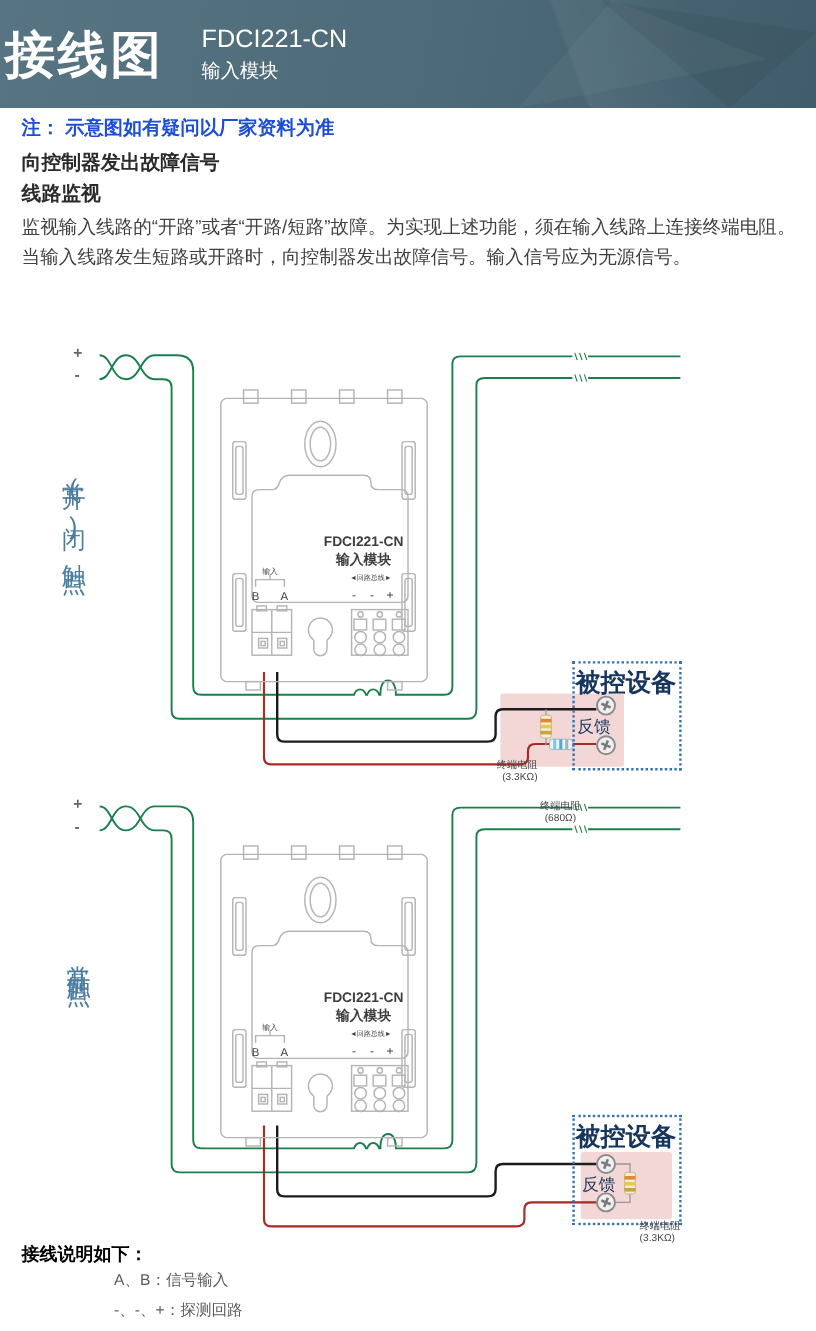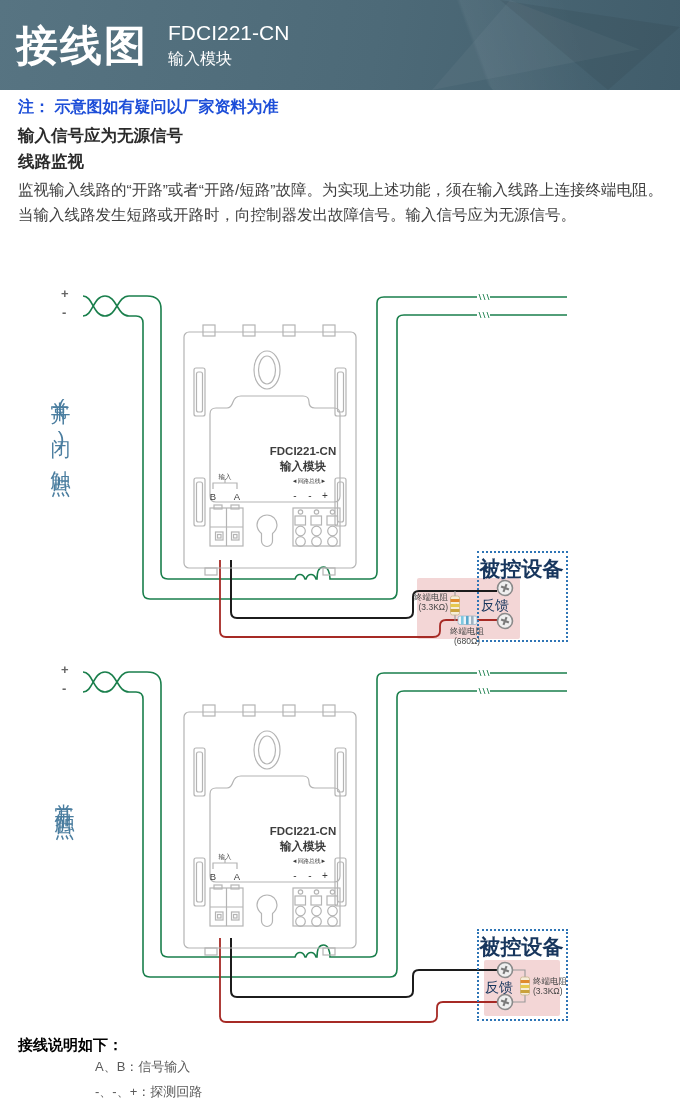--- a/index.html
+++ b/index.html
@@ -9,39 +9,39 @@
   
   .banner{position:absolute;left:0;top:0;width:680px;height:90px;
           background:linear-gradient(100deg,#577482 0%,#4d6a78 55%,#415d6b 100%);overflow:hidden;}
   .banner .poly1{position:absolute;right:0;top:0;width:340px;height:90px;
           background:linear-gradient(70deg,rgba(255,255,255,0) 40%,rgba(255,255,255,.05) 41%,rgba(255,255,255,0) 70%);
           clip-path:polygon(20% 0,100% 0,100% 100%,45% 100%);}
   .banner .poly2{position:absolute;right:40px;top:0;width:260px;height:90px;
           background:rgba(255,255,255,.04);clip-path:polygon(50% 0,100% 55%,20% 100%);}
   .banner .poly3{position:absolute;right:0;top:0;width:180px;height:90px;
           background:rgba(0,0,0,.06);clip-path:polygon(0 0,100% 30%,60% 100%);}
-  .banner-title{position:absolute;left:16px;top:18px;font-size:42px;font-weight:bold;color:#fff;letter-spacing:2px;}
+  .banner-title{position:absolute;left:4px;top:18px;font-size:42px;font-weight:bold;color:#fff;letter-spacing:2px;}
   .banner-model{position:absolute;left:168px;top:21px;font-size:21px;color:#fff;}
   .banner-sub{position:absolute;left:168px;top:49px;font-size:16px;color:#fff;}
 
   
   .intro{position:absolute;left:18px;top:97px;width:650px;}
   .note{font-size:16px;font-weight:600;color:#1d4ed8;margin:0 0 7px 0;}
   .sec-h{font-size:16.5px;font-weight:bold;color:#2b2b2b;margin:4px 0 4px 0;}
   .sec-p{font-size:15.5px;color:#3f3f3f;line-height:25px;margin:0 0 2px 0;}
 
   
   .vlabel{position:absolute;writing-mode:vertical-lr;text-orientation:upright;
           font-size:20px;color:#4a7d9f;letter-spacing:5px;line-height:26px;}
   .pm{position:absolute;font-size:13px;color:#666;font-weight:bold;}
   .pinkbox{position:absolute;background:#f3d6d6;border-radius:2px;}
   .dotbox{position:absolute;border:2px dotted #2e75b6;background:transparent;}
   .devtitle{position:absolute;font-size:21px;font-weight:600;color:#17365d;text-align:center;}
   .fk{position:absolute;font-size:14px;color:#17365d;}
-  .rlabel{position:absolute;font-size:8.5px;line-height:10px;color:#444;}
+  .rlabel{position:absolute;font-size:8.5px;line-height:10px;color:#444;margin-top:40px;}
   .ra{text-align:right;}
 
   .svgwrap{position:absolute;left:0;top:282px;width:680px;height:748px;}
 
   
   .foot-title{position:absolute;left:18px;top:1036px;font-size:15px;font-weight:bold;color:#000000;}
   .foot-line{position:absolute;left:95px;font-size:13px;color:#5a5a5a;}
   .z2{z-index:2}.z3{z-index:3}.z4{z-index:4}
 </style>
 </head>
@@ -51,21 +51,21 @@
   <div class="poly1"></div>
   <div class="poly2"></div>
   <div class="poly3"></div>
   <div class="banner-title">接线图</div>
   <div class="banner-model">FDCI221-CN</div>
   <div class="banner-sub">输入模块</div>
 </div>
 
 <div class="intro">
   <p class="note">注：  示意图如有疑问以厂家资料为准</p>
-  <div class="sec-h">输入信号应为无源信号</div>
+  <div class="sec-h">向控制器发出故障信号</div>
   <div class="sec-h">线路监视</div>
   <p class="sec-p">监视输入线路的“开路”或者“开路/短路”故障。为实现上述功能，须在输入线路上连接终端电阻。当输入线路发生短路或开路时，向控制器发出故障信号。输入信号应为无源信号。</p>
 </div>
 
 <div class="pinkbox" style="left:417px;top:578px;width:103px;height:61px;"></div>
 <div class="pinkbox" style="left:484px;top:960px;width:76px;height:56px;"></div>
 
 <div class="svgwrap z2">
 <svg width="680" height="748" viewBox="0 0 680 748" xmlns="http://www.w3.org/2000/svg">
   <defs>

